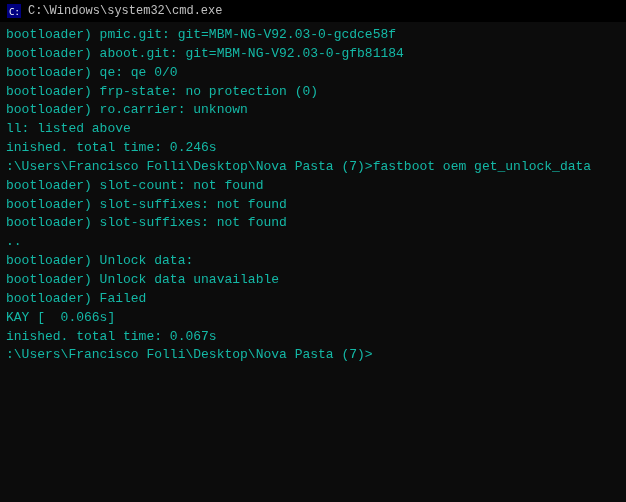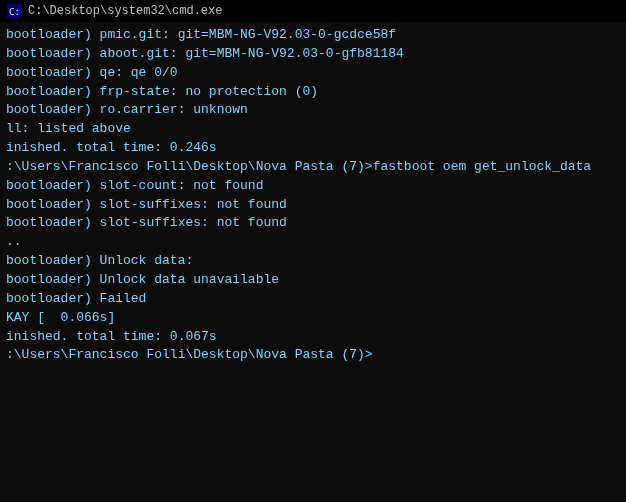--- a/index.html
+++ b/index.html
@@ -36,21 +36,21 @@
     }
 
     .title-bar-text {
       font-family: 'Courier New', Courier, monospace;
       font-size: 12px;
       color: #c0c0c0;
     }
 
     .terminal-body {
       background: #0c0c0c;
-      color: #7dd3fc;
+      color: #14b8a6;
       padding: 4px 6px;
       height: calc(502px - 22px);
       overflow: hidden;
       white-space: pre;
       line-height: 1.45;
     }
 
     .line {
       display: block;
       line-height: 1.45;
@@ -59,16 +59,16 @@
 </head>
 <body>
 
 <div class="title-bar">
   <div class="title-bar-icon">
     <svg width="14" height="14" viewBox="0 0 14 14">
       <rect width="14" height="14" fill="#000080"></rect>
       <text x="2" y="11" font-size="9" fill="white" font-family="monospace">C:</text>
     </svg>
   </div>
-  <span class="title-bar-text">C:\Desktop\system32\cmd.exe</span>
+  <span class="title-bar-text">C:\Windows\system32\cmd.exe</span>
 </div>
 
 <div class="terminal-body" id="terminal-output"><span class="line">bootloader) pmic.git: git=MBM-NG-V92.03-0-gcdce58f</span><span class="line">bootloader) aboot.git: git=MBM-NG-V92.03-0-gfb81184</span><span class="line">bootloader) qe: qe 0/0</span><span class="line">bootloader) frp-state: no protection (0)</span><span class="line">bootloader) ro.carrier: unknown</span><span class="line">ll: listed above</span><span class="line">inished. total time: 0.246s</span><span class="line"></span><span class="line">:\Users\Francisco Folli\Desktop\Nova Pasta (7)&gt;fastboot oem get_unlock_data</span><span class="line">bootloader) slot-count: not found</span><span class="line">bootloader) slot-suffixes: not found</span><span class="line">bootloader) slot-suffixes: not found</span><span class="line">..</span><span class="line"></span><span class="line">bootloader) Unlock data:</span><span class="line">bootloader) Unlock data unavailable</span><span class="line">bootloader) Failed</span><span class="line">KAY [  0.066s]</span><span class="line">inished. total time: 0.067s</span><span class="line"></span><span class="line">:\Users\Francisco Folli\Desktop\Nova Pasta (7)&gt;</span></div>
 
 </body></html>

